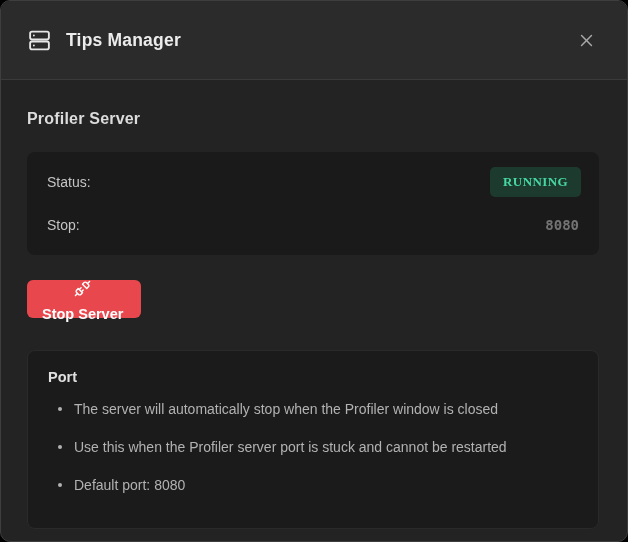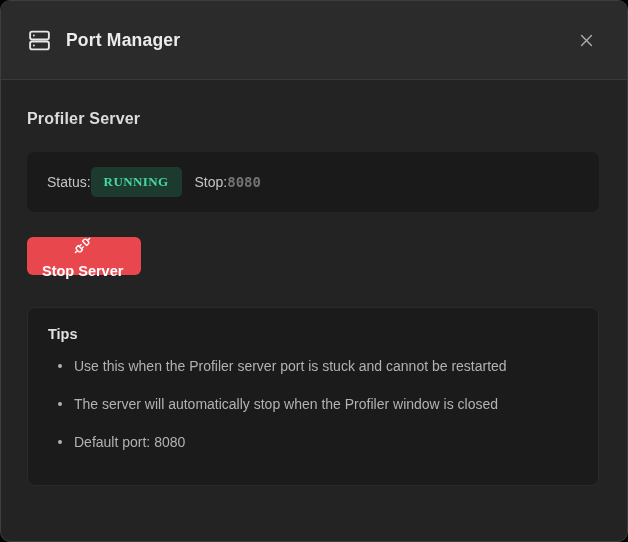--- a/index.html
+++ b/index.html
@@ -56,21 +56,21 @@
     color: #dcdcdc;
     letter-spacing: 0.2px;
   }
   
   .status-panel {
     margin-top: 24px;
     width: 572px;
     background: #1a1a1a;
     border-radius: 8px;
     padding: 15px 18px 15px 20px;
-    display: flex; flex-direction: row; gap: 13px;
+    display: flex; flex-direction: column; gap: 13px;
   }
   .status-row {
     display: flex; align-items: center; justify-content: space-between;
     min-height: 30px;
   }
   .status-row .row-label {
     font-size: 14px; color: #c4c4c4;
   }
   .badge {
     background: #1d3a2e;
@@ -144,21 +144,21 @@
 
   <header class="titlebar">
     <span class="app-icon">
       <svg width="25" height="25" viewBox="0 0 24 24" fill="none" stroke="currentColor" stroke-width="1.8" stroke-linecap="round" stroke-linejoin="round">
         <rect x="3" y="3.5" width="18" height="7.5" rx="1.8"></rect>
         <rect x="3" y="13" width="18" height="7.5" rx="1.8"></rect>
         <line x1="6.6" y1="7.25" x2="6.61" y2="7.25"></line>
         <line x1="6.6" y1="16.75" x2="6.61" y2="16.75"></line>
       </svg>
     </span>
-    <span class="title">Port Manager</span>
+    <span class="title">Tips Manager</span>
     <button class="close-btn" aria-label="Close">
       <span style="display:flex">
         <svg width="17" height="17" viewBox="0 0 24 24" fill="none" stroke="currentColor" stroke-width="2.1" stroke-linecap="round">
           <line x1="5" y1="5" x2="19" y2="19"></line>
           <line x1="19" y1="5" x2="5" y2="19"></line>
         </svg>
       </span>
     </button>
   </header>
 
@@ -185,22 +185,22 @@
           <path d="M6.3 20.3a2.4 2.4 0 0 0 3.4 0L12 18l-6-6-2.3 2.3a2.4 2.4 0 0 0 0 3.4Z"></path>
           <path d="M7.5 13.5 10 11"></path>
           <path d="M10.5 16.5 13 14"></path>
           <path d="m12 6 6 6 2.3-2.3a2.4 2.4 0 0 0 0-3.4l-2.6-2.6a2.4 2.4 0 0 0-3.4 0Z"></path>
         </svg>
       </span>
       <span>Stop Server</span>
     </button>
 
     <section class="tips-box">
-      <h3 class="tips-heading">Tips</h3>
+      <h3 class="tips-heading">Port</h3>
       <ul class="tips-list">
+        <li>The server will automatically stop when the Profiler window is closed</li>
         <li>Use this when the Profiler server port is stuck and cannot be restarted</li>
-        <li>The server will automatically stop when the Profiler window is closed</li>
         <li>Default port: 8080</li>
       </ul>
     </section>
 
   </main>
 </div>
 
 </body></html>

